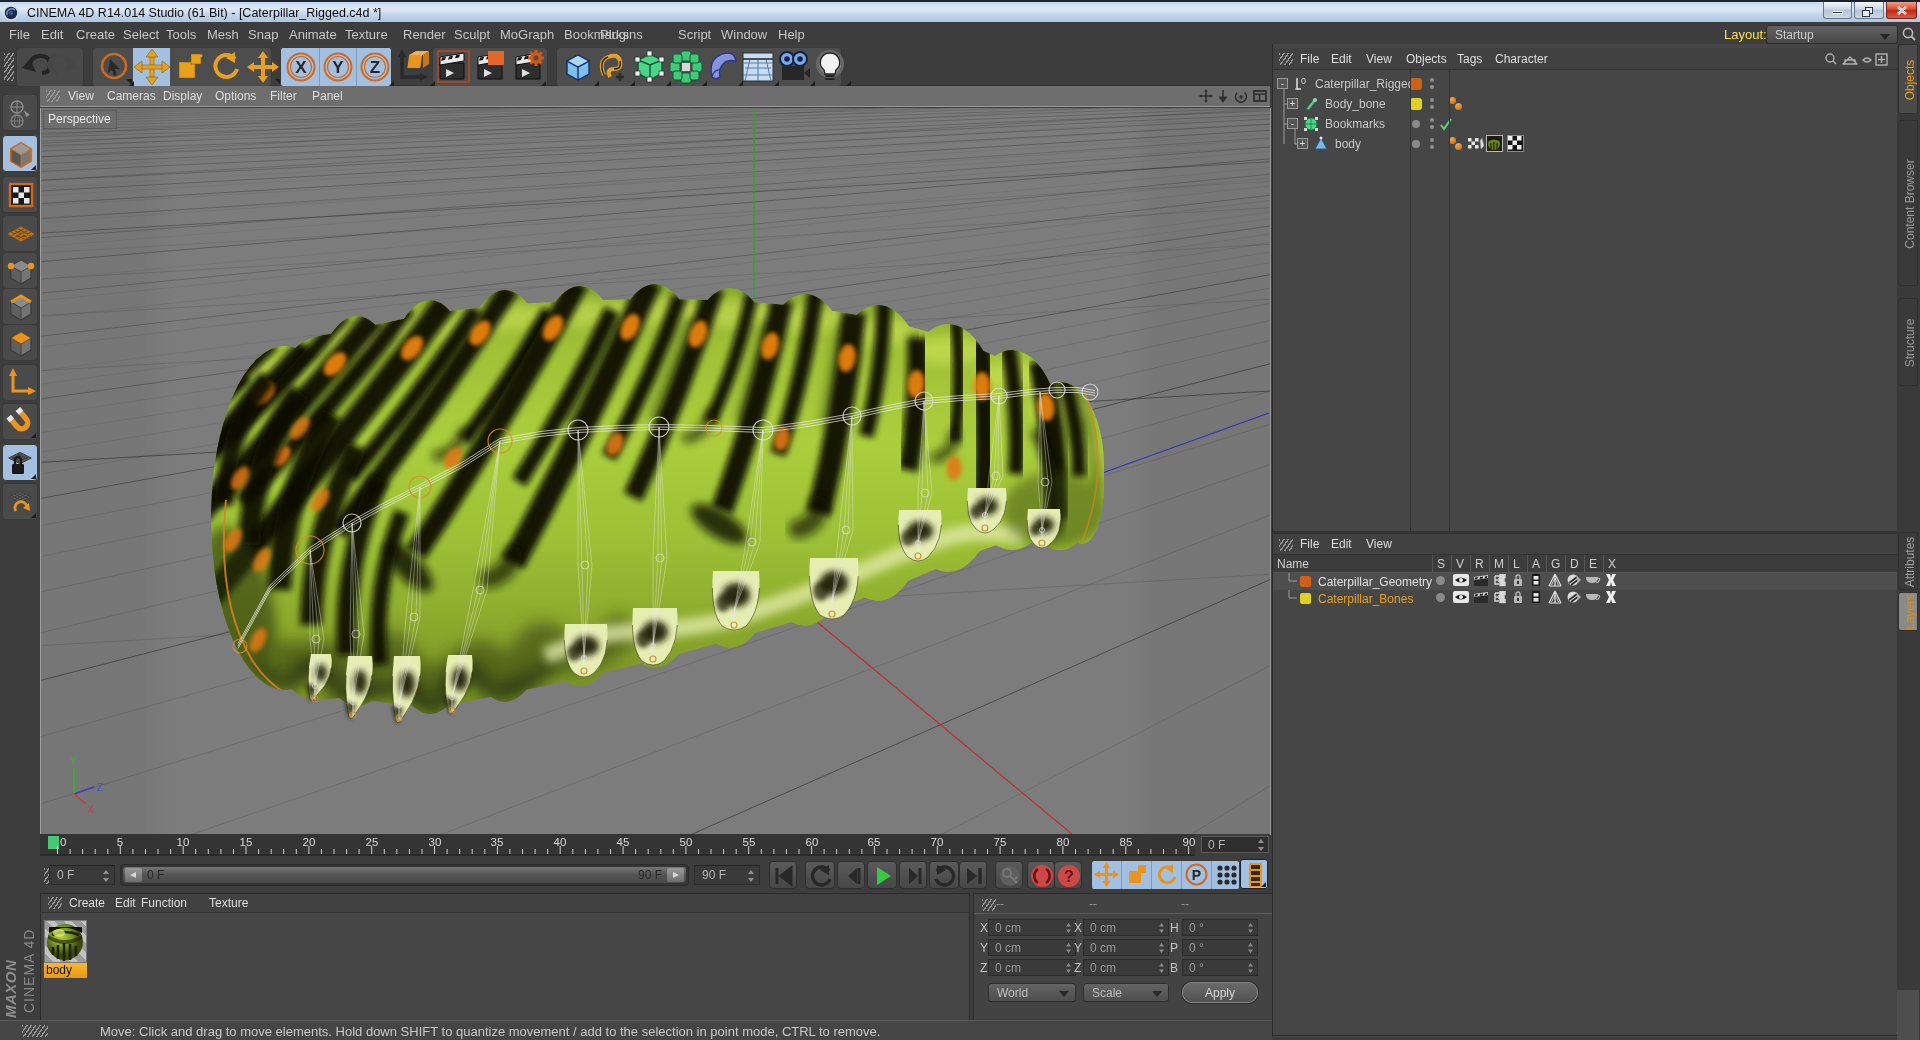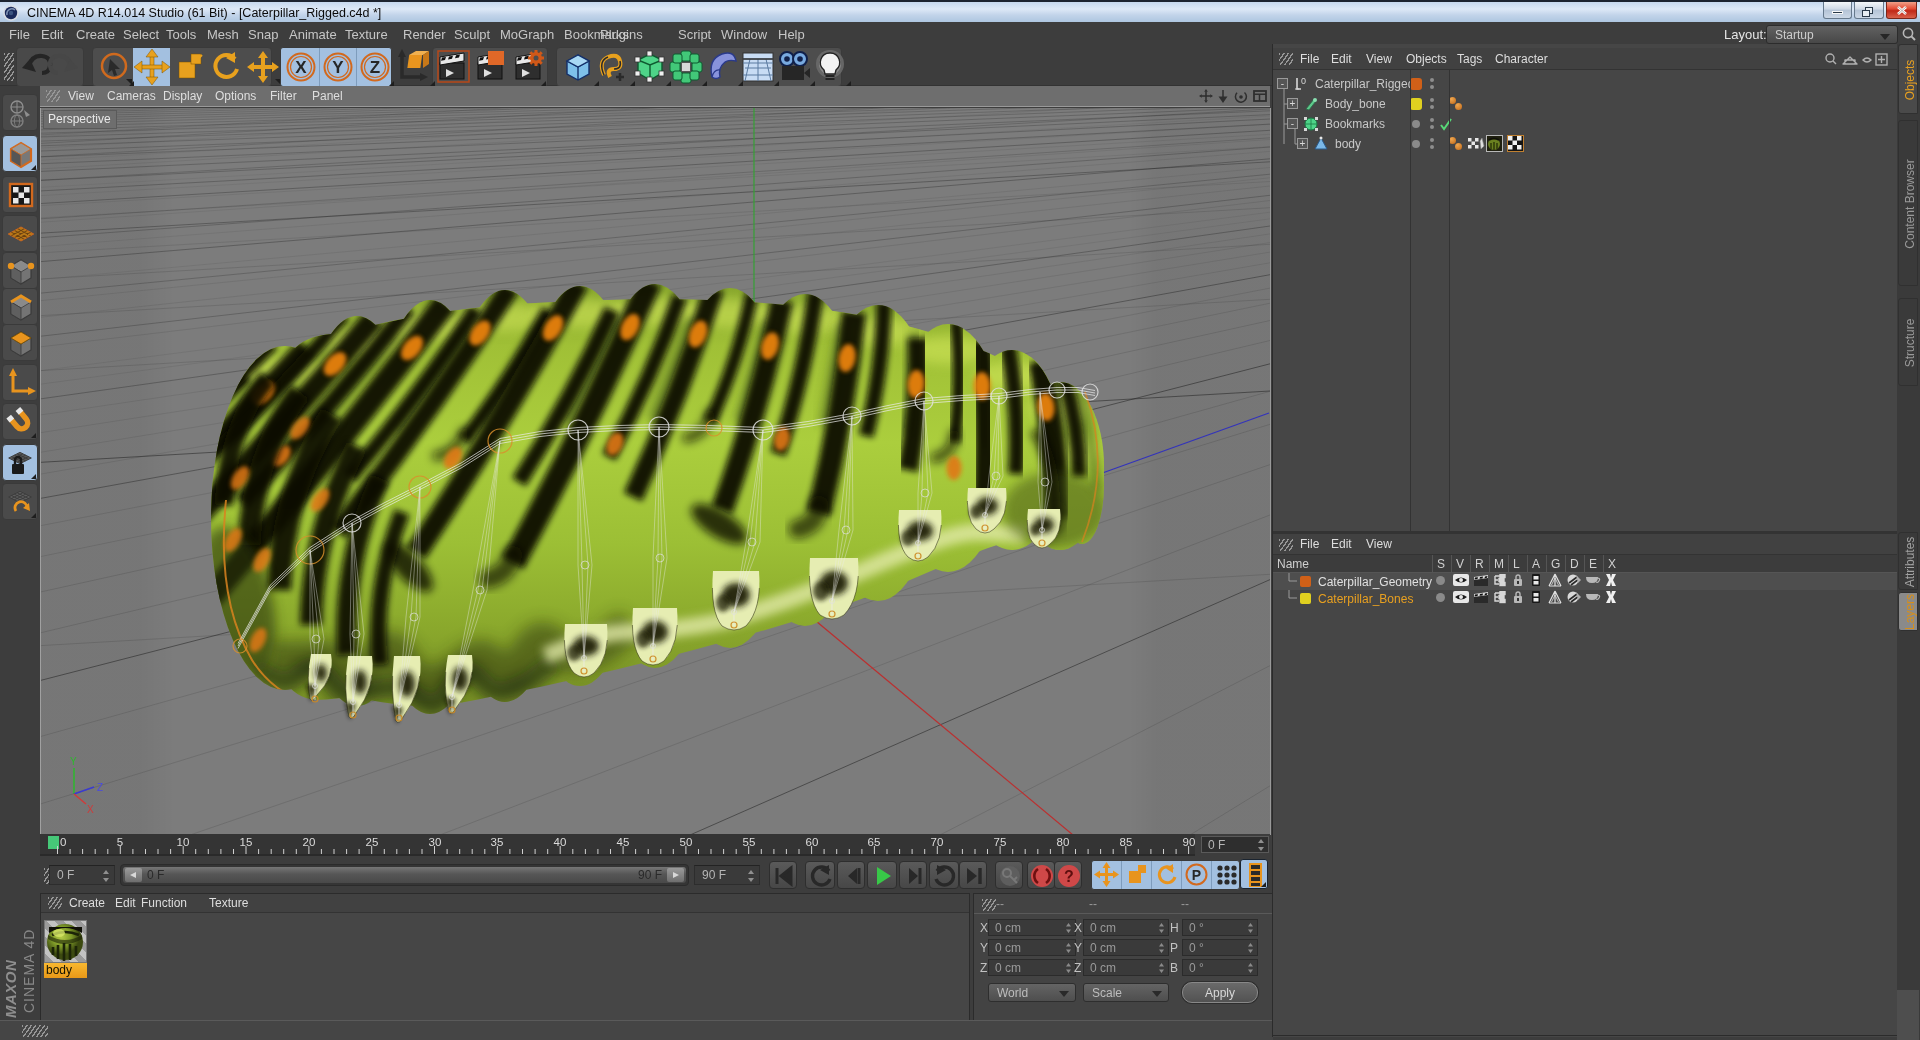--- a/index.html
+++ b/index.html
@@ -46,21 +46,21 @@
     <span class="mi" style="left:289px">Animate</span>
     <span class="mi" style="left:345px">Texture</span>
     <span class="mi" style="left:403px">Render</span>
     <span class="mi" style="left:454px">Sculpt</span>
     <span class="mi" style="left:500px">MoGraph</span>
     <span class="mi" style="left:564px">Bookmarks</span>
     <span class="mi" style="left:600px">Plugins</span>
     <span class="mi" style="left:678px">Script</span>
     <span class="mi" style="left:721px">Window</span>
     <span class="mi" style="left:778px">Help</span>
-<span class="mi" style="left:1724px;color:#e5e5e5">Layout:</span>
+<span class="mi" style="left:1724px;color:#fde047">Layout:</span>
 <div class="abs" style="left:1766px;top:3px;width:132px;height:19px;border-radius:3px;background:linear-gradient(#616161,#484848);border:1px solid #2c2c2c;color:#cdcdcd;font-size:12px;padding:2px 0 0 8px">Startup<div class="abs" style="right:7px;top:8px;width:0;height:0;border-left:5px solid transparent;border-right:5px solid transparent;border-top:6px solid #262626"></div></div>
 <svg class="abs" style="left:1901px;top:4px" width="16" height="17">
       <circle cx="7" cy="7" r="4.6" fill="none" stroke="#b8b8b8" stroke-width="1.6"></circle>
       <line x1="10.4" y1="10.4" x2="14" y2="14" stroke="#b8b8b8" stroke-width="2"></line>
     </svg>
 </div>
 <div class="abs" id="toolbar" style="left:0;top:45px;width:1920px;height:41px;background:#3d3d3d;border-bottom:1px solid #333">
     <div class="abs dots" style="left:4px;top:8px;width:10px;height:28px"></div>
     <div class="abs" style="left:16px;top:2px;width:68px;height:40px;background:#494949;border-radius:4px;border:1px solid #3a3a3a"></div>
     <svg class="abs" style="left:16px;top:2px" width="68" height="36">
@@ -1090,20 +1090,21 @@
     <span class="abs" style="left:196px;top:67px;color:#c2c2c2;font-size:12px">B</span>
     <div class="fld" style="left:208px;top:65px;width:76px;height:17px;padding:1px 0 0 6px">0 °<svg class="abs" style="right:2px;top:2px" width="9" height="12">
         <path d="M 4.5 1 L 2 4.5 L 7 4.5 Z M 4.5 11 L 2 7.5 L 7 7.5 Z" fill="#8a8a8a"></path>
       </svg></div>
     <div class="abs" style="left:14px;top:89px;width:88px;height:19px;border-radius:3px;background:linear-gradient(#646464,#4e4e4e);border:1px solid #2e2e2e;color:#bdbdbd;font-size:12px;padding:2px 0 0 8px">World<div class="abs" style="right:6px;top:7px;width:0;height:0;border-left:5px solid transparent;border-right:5px solid transparent;border-top:6px solid #2a2a2a"></div></div>
     <div class="abs" style="left:109px;top:89px;width:86px;height:19px;border-radius:3px;background:linear-gradient(#646464,#4e4e4e);border:1px solid #2e2e2e;color:#bdbdbd;font-size:12px;padding:2px 0 0 8px">Scale<div class="abs" style="right:6px;top:7px;width:0;height:0;border-left:5px solid transparent;border-right:5px solid transparent;border-top:6px solid #2a2a2a"></div></div>
     <div class="abs" style="left:208px;top:88px;width:76px;height:21px;border-radius:10px;background:linear-gradient(#6a6a6a,#525252);border:1px solid #888;box-shadow:0 0 0 1px #2e2e2e;color:#d8d8d8;font-size:12px;text-align:center;padding-top:3px">Apply</div>
   </div>
 <div class="abs" style="left:0;top:1020px;width:1273px;height:20px;background:#454545;border-top:1px solid #5a5a5a">
     <div class="abs dots" style="left:22px;top:4px;width:26px;height:12px"></div>
+    <span class="abs" style="left:100px;top:3px;font-size:13px;color:#c9c9c9">Move: Click and drag to move elements. Hold down SHIFT to quantize movement / add to the selection in point mode, CTRL to remove.</span>
   </div>
 <div class="abs" id="rightcol" style="left:1272px;top:44px;width:625px;height:993px;background:#464646;border-left:1px solid #2b2b2b">
     <div class="abs" style="left:0;top:4px;width:100%;height:22px;background:#414141;border-bottom:1px solid #333">
       <div class="abs dots" style="left:6px;top:5px;width:14px;height:12px"></div>
       <span class="vmi" style="left:27px">File</span>
       <span class="vmi" style="left:58px">Edit</span>
       <span class="vmi" style="left:93px">View</span>
       <span class="vmi" style="left:133px">Objects</span>
       <span class="vmi" style="left:184px">Tags</span>
       <span class="vmi" style="left:222px">Character</span>

